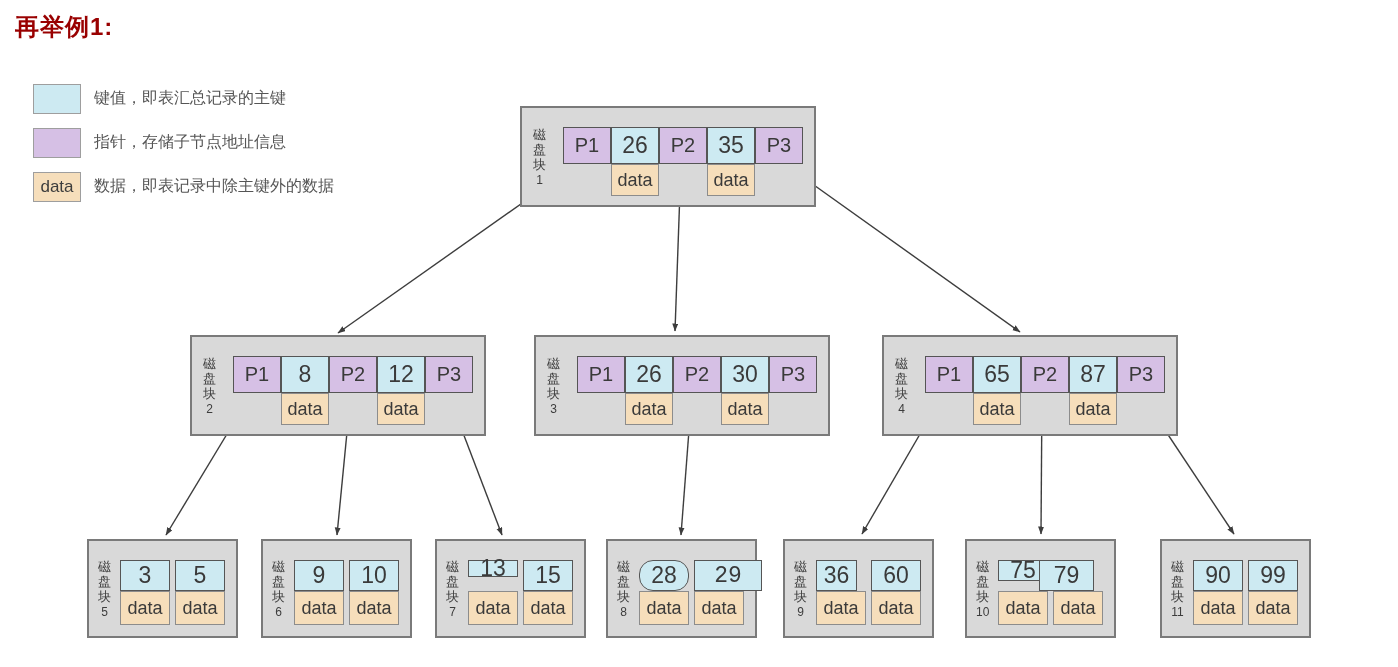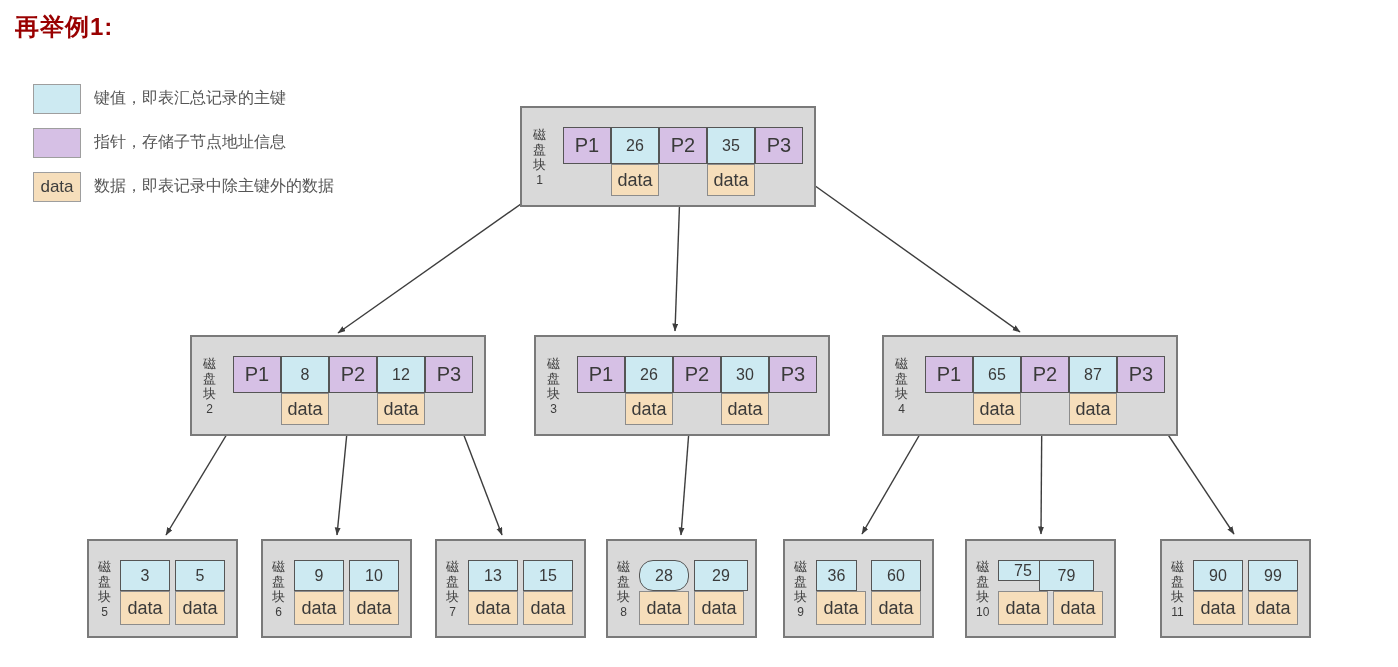--- a/index.html
+++ b/index.html
@@ -18,21 +18,21 @@
   .legend-label{margin-left:13px;font-size:16px;color:var(--legend-text);white-space:nowrap;}
   #edges{position:absolute;left:0;top:0;}
   .node{position:absolute;background:var(--node-bg);border:2px solid var(--node-border);box-sizing:border-box;}
   .vlabel{position:absolute;display:flex;flex-direction:column;align-items:center;color:#3d3d3d;}
   .vlabel .vchar{font-size:13px;line-height:15px;}
   .vlabel .vnum{font-size:12px;line-height:13px;margin-top:2px;}
   .internal .vlabel{left:11px;top:50%;transform:translateY(-50%);}
   .leaf .vlabel{left:9px;top:50%;transform:translateY(-50%);}
   .cell{position:absolute;box-sizing:border-box;border:1px solid var(--cell-border);
         display:flex;align-items:center;justify-content:center;color:var(--text);}
-  .cell.key{background:var(--key);font-size:16px;}
+  .cell.key{background:var(--key);font-size:23px;}
   .cell.pointer{background:var(--pointer);font-size:20px;}
   .cell.data{background:var(--data);font-size:18px;border-color:#8c8c8c;}
 </style>
 </head>
 <body>
 
 <div id="stage" style="--title: #990000; --node-bg: #d9d9d9; --node-border: #7a7a7a; --cell-border: #555555; --key: #cdeaf2; --pointer: #d6c0e5; --data: #f6debb; --text: #3a3a3a; --legend-text: #555555;">
   <div id="title">再举例1:</div>
   <div id="legend">
       <div class="legend-row">
@@ -150,35 +150,35 @@
         <div class="cell key" style="left: 86px; top: 19px; width: 50px; height: 31px;">10</div>
         <div class="cell data" style="left: 86px; top: 50px; width: 50px; height: 34px;">data</div>
       </div>
       <div class="node leaf" style="left: 435px; top: 539px; width: 151px; height: 99px;">
         <div class="vlabel">
           <div class="vchar">磁</div>
           <div class="vchar">盘</div>
           <div class="vchar">块</div>
           <div class="vnum">7</div>
         </div>
-        <div class="cell key" style="left: 31px; top: 19px; width: 50px; height: 31px;">13</div>
+        <div class="cell key" style="left: 31px; top: 19px; width: 50px; height: 17px;">13</div>
         <div class="cell data" style="left: 31px; top: 50px; width: 50px; height: 34px;">data</div>
         <div class="cell key" style="left: 86px; top: 19px; width: 50px; height: 31px;">15</div>
         <div class="cell data" style="left: 86px; top: 50px; width: 50px; height: 34px;">data</div>
       </div>
       <div class="node leaf" style="left: 606px; top: 539px; width: 151px; height: 99px;">
         <div class="vlabel">
           <div class="vchar">磁</div>
           <div class="vchar">盘</div>
           <div class="vchar">块</div>
           <div class="vnum">8</div>
         </div>
         <div class="cell key" style="left: 31px; top: 19px; width: 50px; height: 31px; border-radius: 14px;">28</div>
         <div class="cell data" style="left: 31px; top: 50px; width: 50px; height: 34px;">data</div>
-        <div class="cell key" style="left: 86px; top: 19px; width: 54px; height: 31px;">29</div>
+        <div class="cell key" style="left: 86px; top: 19px; width: 68px; height: 31px; font-family: Liberation Mono, monospace;">29</div>
         <div class="cell data" style="left: 86px; top: 50px; width: 50px; height: 34px;">data</div>
       </div>
       <div class="node leaf" style="left: 783px; top: 539px; width: 151px; height: 99px;">
         <div class="vlabel">
           <div class="vchar">磁</div>
           <div class="vchar">盘</div>
           <div class="vchar">块</div>
           <div class="vnum">9</div>
         </div>
         <div class="cell key" style="left: 31px; top: 19px; width: 41px; height: 31px;">36</div>

